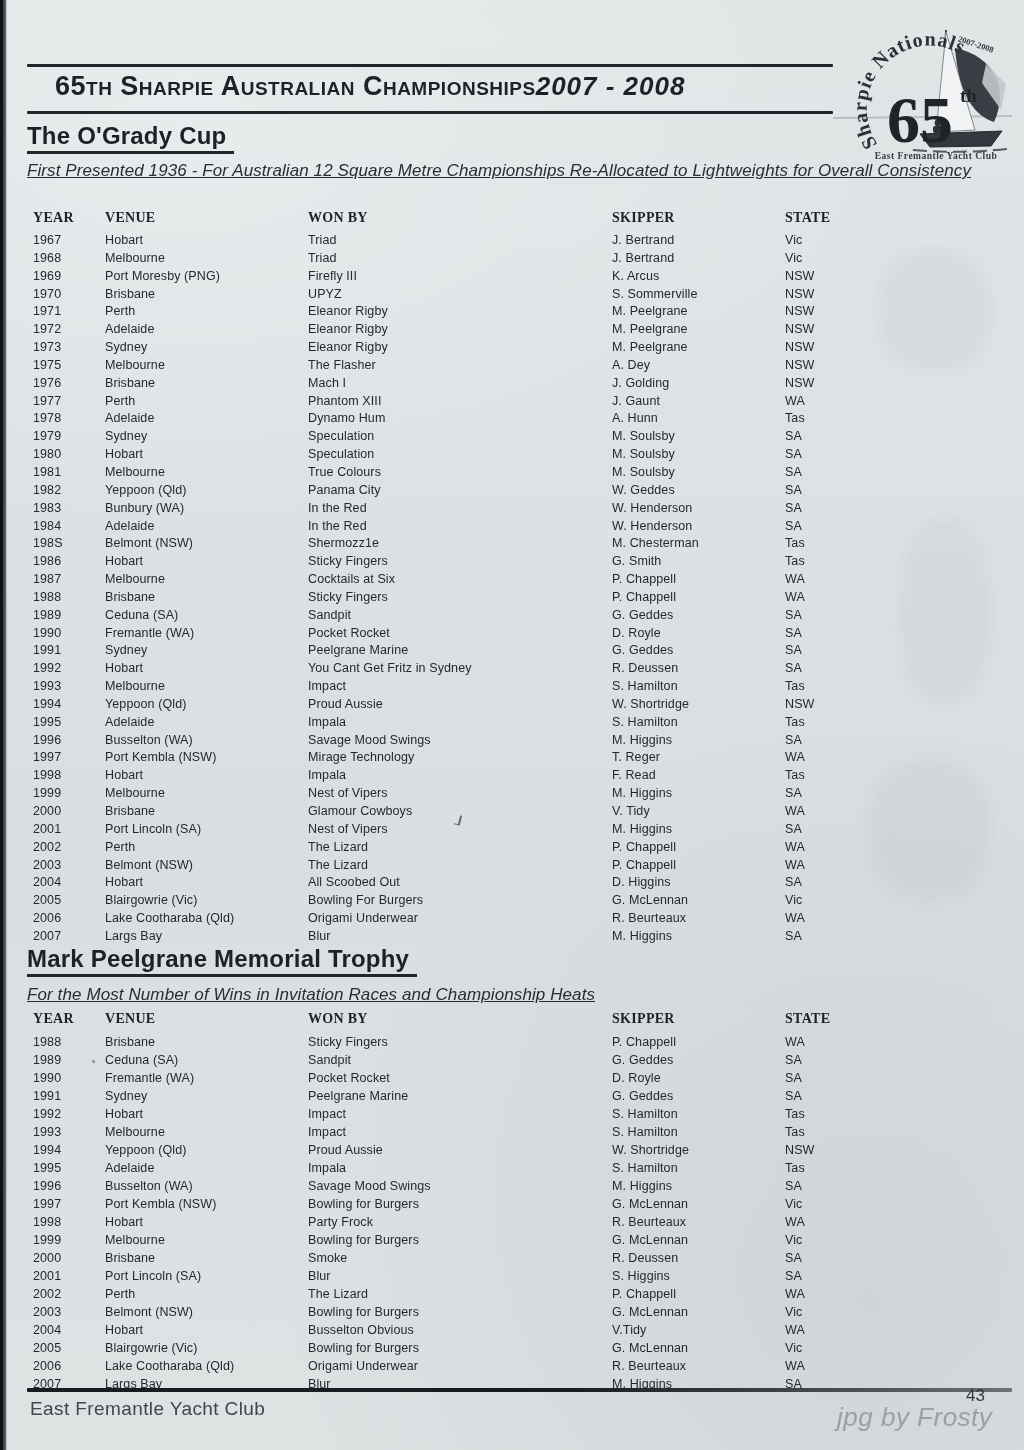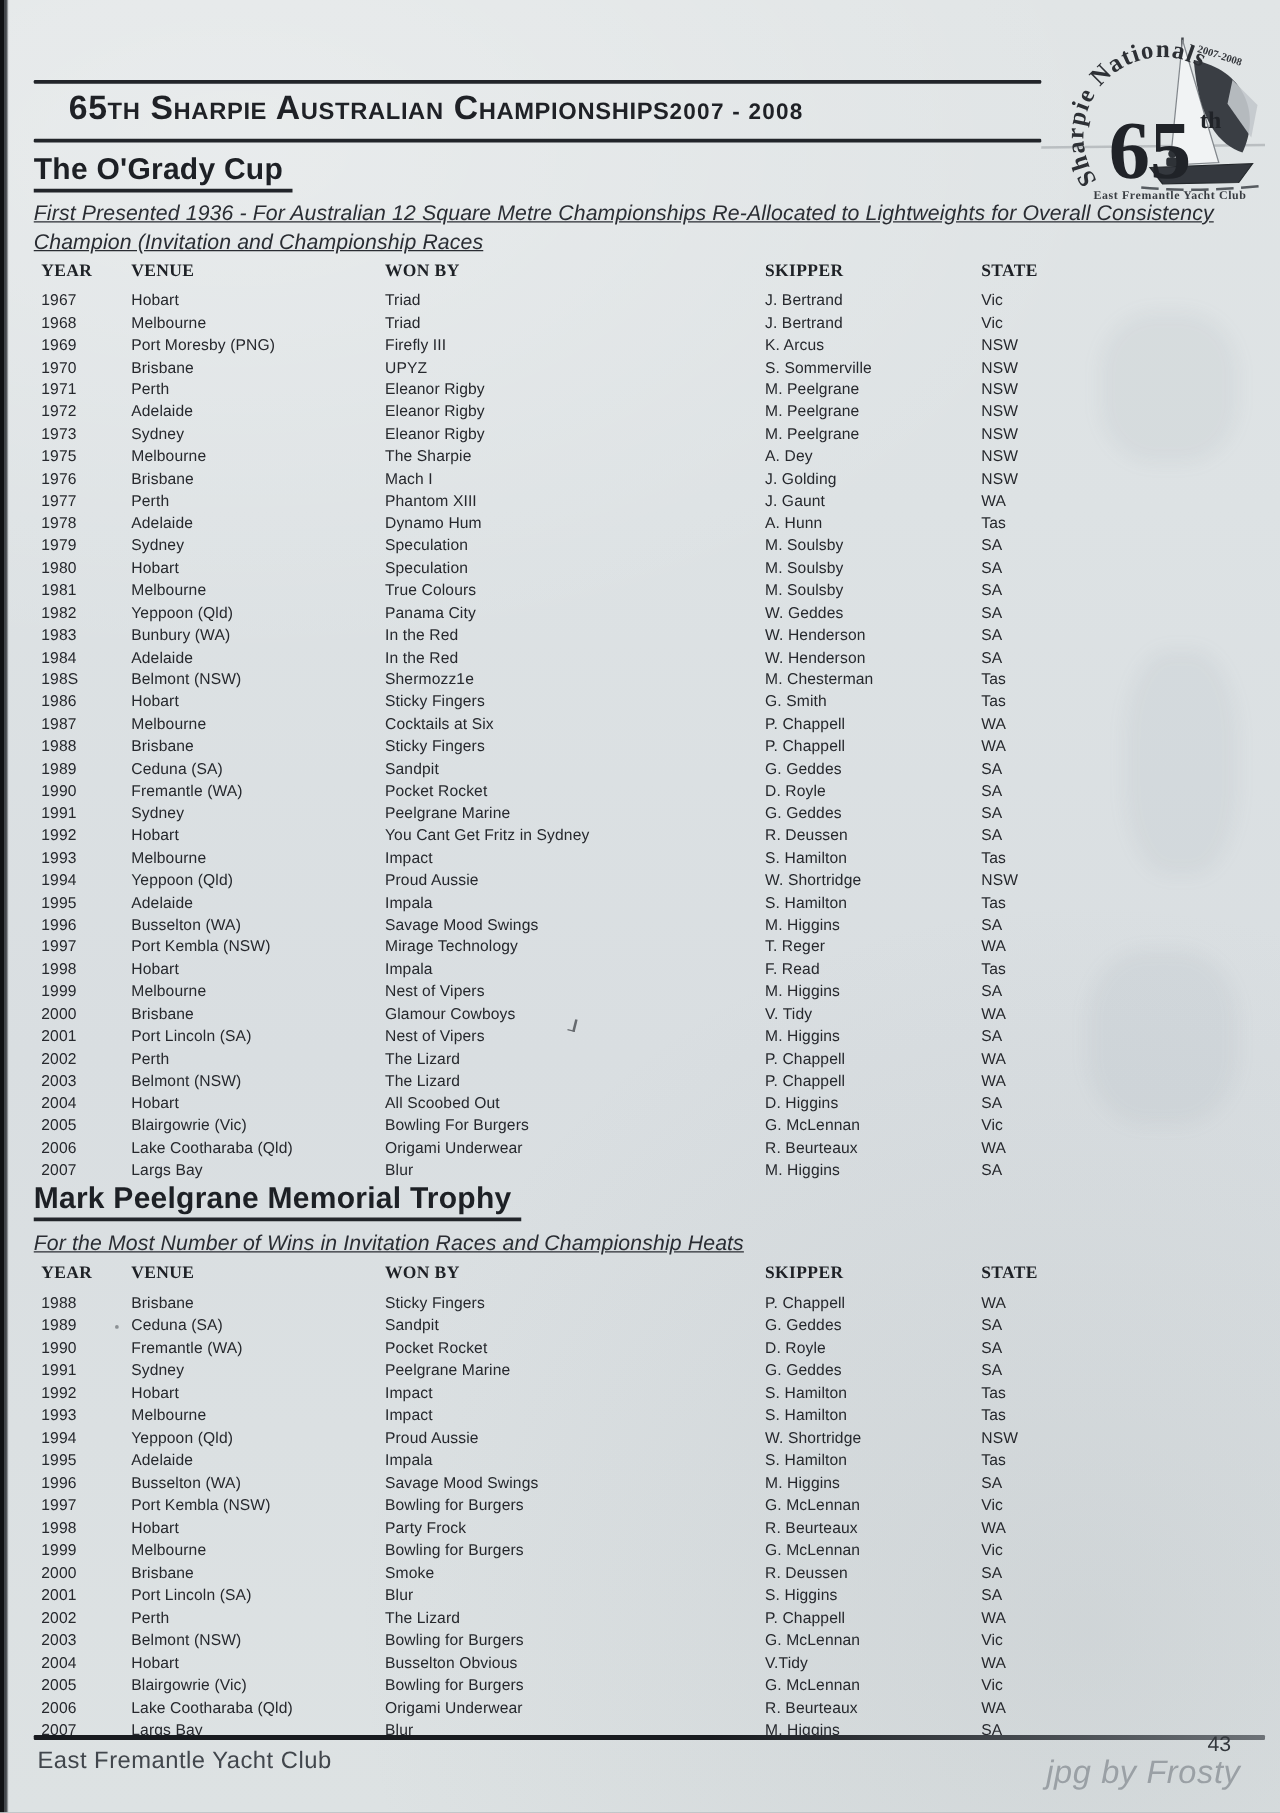--- a/index.html
+++ b/index.html
@@ -15,21 +15,21 @@
   .edge-strip{position:absolute;left:0;top:0;width:7px;height:100%;
     background:linear-gradient(90deg,#101214 0 3px,#43474b 3px 5px,rgba(80,84,88,0) 7px);}
   .rule{position:absolute;height:3px;background:#22252a;border-radius:1px;}
   .rule-top{left:27px;top:64px;width:806px;}
   .rule-mid{left:27px;top:111px;width:806px;}
   .rule-mid-ext{left:833px;top:116px;width:179px;height:2px;background:#8b9095;opacity:.45;transform:rotate(-0.6deg);}
   .rule-bottom{left:27px;top:1388px;width:985px;height:4px;
     background:linear-gradient(90deg,#181b1f 0 55%,#4c5156 85%,#6d7277 100%);}
   .title-row{position:absolute;left:55px;top:71px;width:780px;display:flex;align-items:baseline;}
   .title{font-weight:bold;font-size:27px;letter-spacing:.5px;font-variant:small-caps;color:#1f2126;white-space:nowrap;}
-  .season{font-weight:bold;font-size:18px;color:#1f2126;letter-spacing:1px;white-space:nowrap;}
+  .season{font-weight:bold;font-size:26px;color:#1f2126;letter-spacing:1px;white-space:nowrap;font-style:italic;}
   .section-heading{position:absolute;font-weight:bold;font-size:24px;letter-spacing:.2px;color:#1d2025;
     border-bottom:3px solid #22252a;padding-bottom:1px;padding-right:8px;display:inline-block;}
   .h1{left:27px;top:122px;}
   .h2{left:27px;top:945px;}
   .subtitle{position:absolute;left:27px;font-style:italic;font-size:17px;color:#2a2d33;letter-spacing:.1px;white-space:nowrap;text-decoration:underline;}
   .s1a{top:161px;}.s1b{top:184px;}.s2a{top:985px;}
   .tbl{position:absolute;left:33px;right:10px;}
   .t1{top:210px;--rh:17.85px;}
   .t2{top:1011px;--rh:18px;}
   .tr,.thead{display:grid;grid-template-columns:72px 203px 304px 173px 1fr;align-items:baseline;}
@@ -87,21 +87,20 @@
       <textPath href="#arc" startOffset="2">Sharpie Nationals</textPath>
     </text>
     <text id="logo-season" x="132" y="27" font-family="Liberation Serif, serif" font-size="8.5" font-weight="bold" fill="#33363b" text-anchor="middle" transform="rotate(18 132 27)">2007-2008</text>
     <text id="logo-number" x="44" y="122" font-family="Liberation Serif, serif" font-size="66" font-weight="bold" fill="#202328">65</text>
     <text id="logo-number-suffix" x="117" y="82" font-family="Liberation Serif, serif" font-size="19" font-weight="bold" fill="#202328">th</text>
     <text id="logo-caption" x="93" y="139" font-family="Liberation Serif, serif" font-size="9.5" font-weight="bold" fill="#383c41" text-anchor="middle" letter-spacing="0.5">East Fremantle Yacht Club</text>
   </svg>
 
   <div class="section-heading h1">The O'Grady Cup</div>
   <div class="subtitle s1a">First Presented 1936 - For Australian 12 Square Metre Championships Re-Allocated to Lightweights for Overall Consistency</div>
-  <div class="subtitle s1b">Champion (Invitation and Championship Races</div>
 
   <div class="tbl t1">
     <div class="thead">
       <span class="td">YEAR</span>
       <span class="td">VENUE</span>
       <span class="td">WON BY</span>
       <span class="td">SKIPPER</span>
       <span class="td">STATE</span>
     </div>
 
@@ -157,21 +156,21 @@
         <span class="td">1973</span>
         <span class="td">Sydney</span>
         <span class="td">Eleanor Rigby</span>
         <span class="td">M. Peelgrane</span>
         <span class="td">NSW</span>
       </div>
 
       <div class="tr">
         <span class="td">1975</span>
         <span class="td">Melbourne</span>
-        <span class="td">The Sharpie</span>
+        <span class="td">The Flasher</span>
         <span class="td">A. Dey</span>
         <span class="td">NSW</span>
       </div>
 
       <div class="tr">
         <span class="td">1976</span>
         <span class="td">Brisbane</span>
         <span class="td">Mach I</span>
         <span class="td">J. Golding</span>
         <span class="td">NSW</span>

